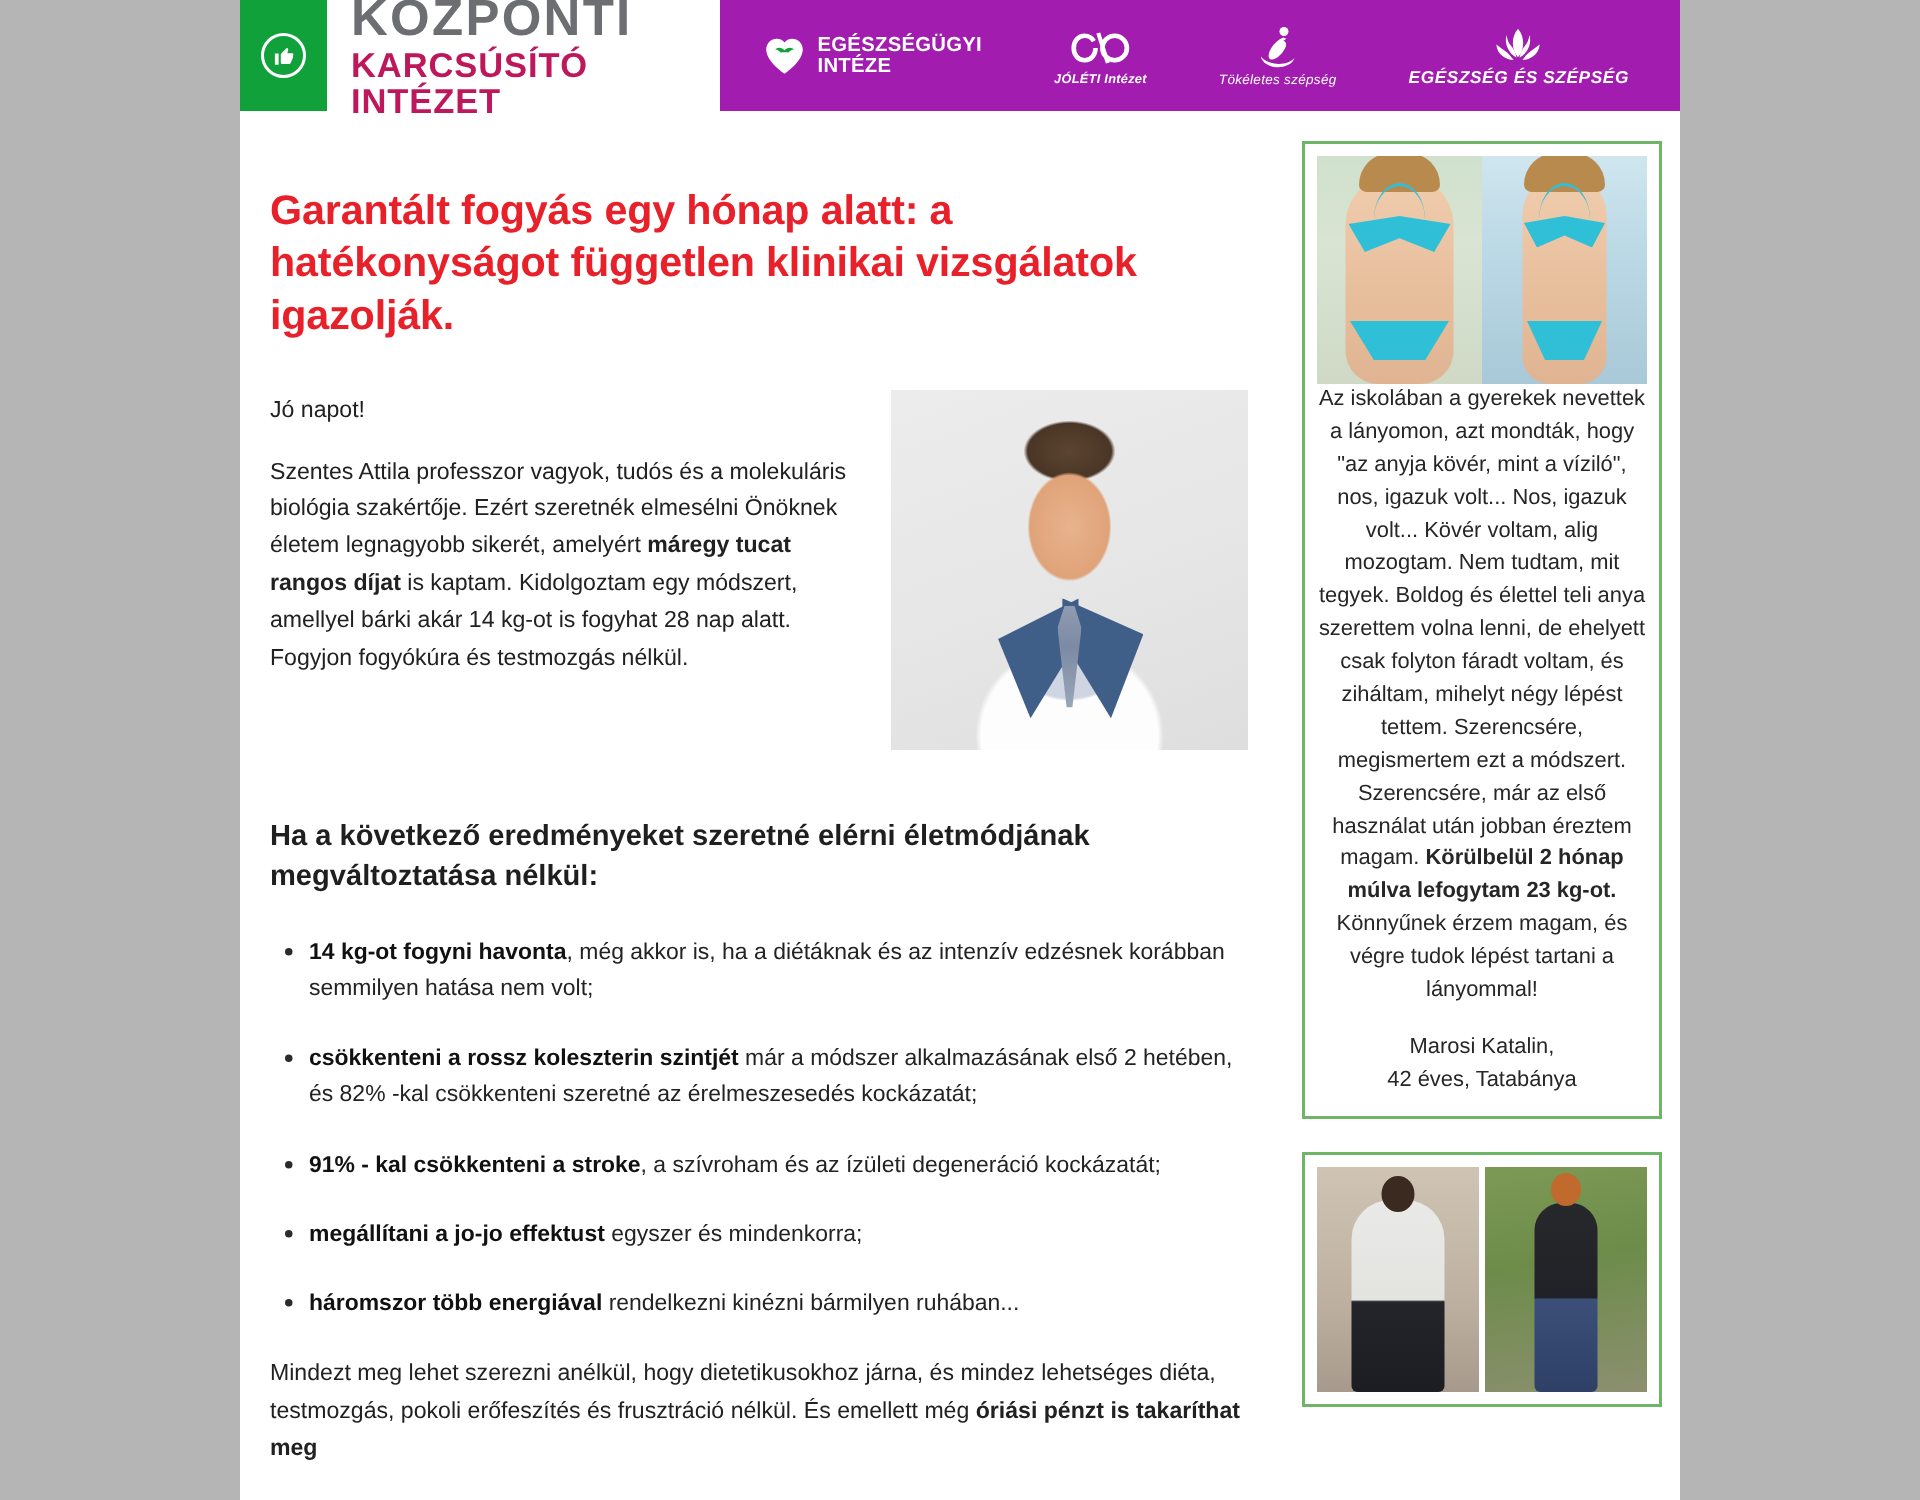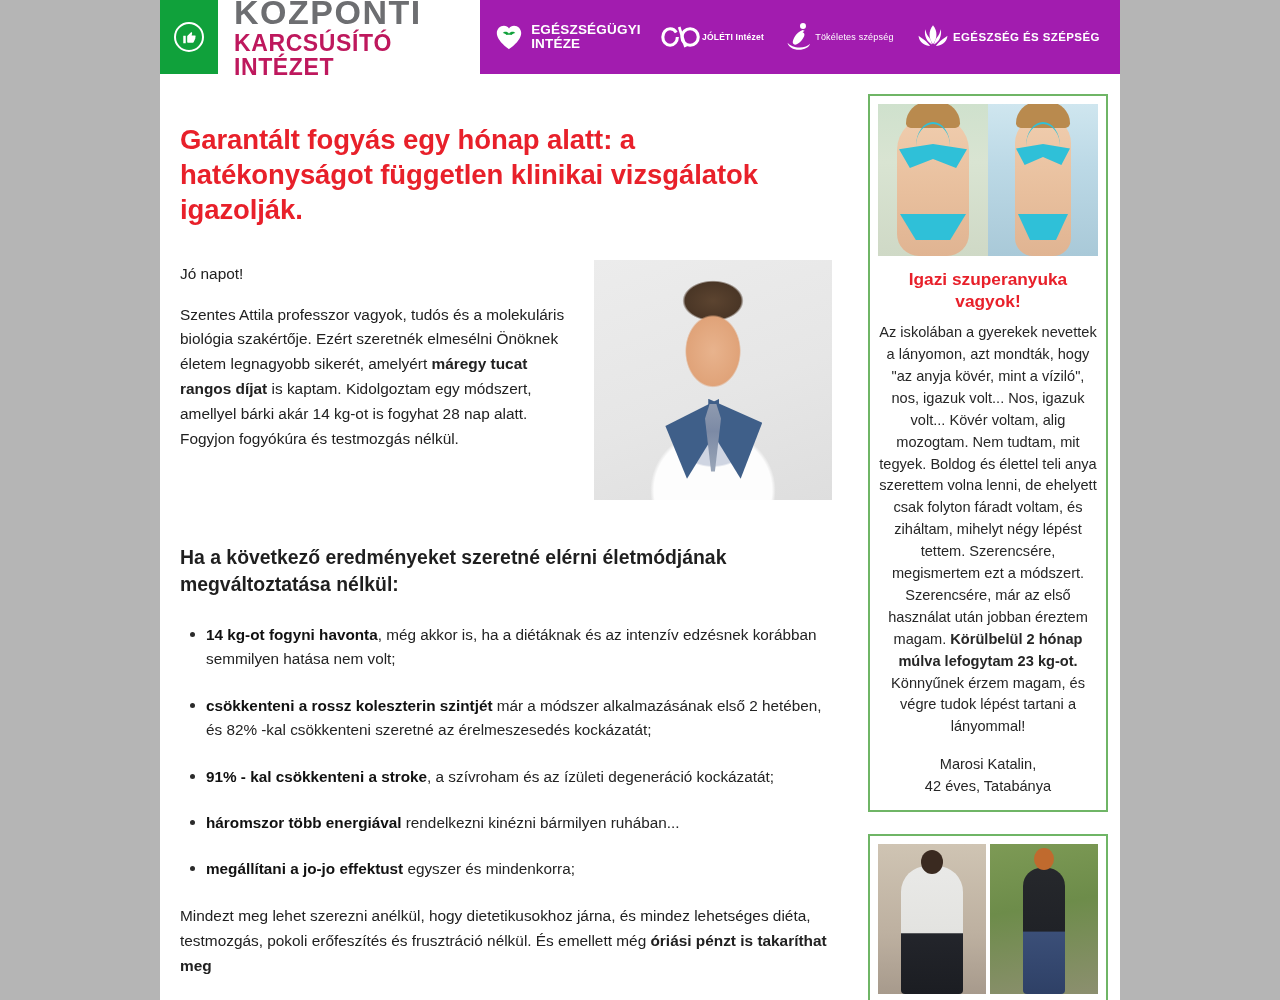--- a/index.html
+++ b/index.html
@@ -80,21 +80,21 @@
     padding: 0 10px 0 4px;
     height: 74px;
   }
   .brand {
     display: flex;
     align-items: center;
     color: #ffffff;
     text-align: center;
   }
   .brand-inline { flex-direction: row; gap: 7px; }
-  .brand-stack { gap: 1px; }
+  .brand-stack { flex-direction: column; gap: 1px; font-style: italic; }
   .brand-mark { line-height: 0; }
   .brand-text-2line {
     font-size: 13.5px;
     font-weight: bold;
     line-height: 1.04;
     text-align: left;
     letter-spacing: .2px;
   }
   .brand-cap-sm {
     font-size: 8.5px;
@@ -419,22 +419,22 @@
           <div class="doc-tie"></div>
         </div>
       </div>
 
       <h2 class="subhead">Ha a következő eredményeket szeretné elérni életmódjának megváltoztatása nélkül:</h2>
 
       <ul class="benefits">
         <li><b>14 kg-ot fogyni havonta</b><span>, még akkor is, ha a diétáknak és az intenzív edzésnek korábban semmilyen hatása nem volt;</span></li>
         <li><b>csökkenteni a rossz koleszterin szintjét</b><span> már a módszer alkalmazásának első 2 hetében, és 82% -kal csökkenteni szeretné az érelmeszesedés kockázatát;</span></li>
         <li><b>91% - kal csökkenteni a stroke</b><span>, a szívroham és az ízületi degeneráció kockázatát;</span></li>
+        <li><b>megállítani a jo-jo effektust</b><span> egyszer és mindenkorra;</span></li>
         <li><b>háromszor több energiával</b><span> rendelkezni kinézni bármilyen ruhában...</span></li>
-        <li><b>megállítani a jo-jo effektust</b><span> egyszer és mindenkorra;</span></li>
       </ul>
 
       <p class="body-text closing"><span>Mindezt meg lehet szerezni anélkül, hogy dietetikusokhoz járna, és mindez lehetséges diéta, testmozgás, pokoli erőfeszítés és frusztráció nélkül. És emellett még </span><b>óriási pénzt is takaríthat meg</b></p>
 
     </div>
 
     <div class="side-col">
 
       <div class="side-box">
 
@@ -448,21 +448,20 @@
           </div>
           <div class="ba-half ba-after">
             <div class="torso torso-slim"></div>
             <div class="hair"></div>
             <div class="strap"></div>
             <div class="bikini-top bt-slim"></div>
             <div class="bikini-bot bb-slim"></div>
           </div>
         </div>
 
-        <h3 class="side-title">Igazi szuperanyuka vagyok!</h3>
 
         <p class="side-text"><span>Az iskolában a gyerekek nevettek a lányomon, azt mondták, hogy "az anyja kövér, mint a víziló", nos, igazuk volt... Nos, igazuk volt... Kövér voltam, alig mozogtam. Nem tudtam, mit tegyek. Boldog és élettel teli anya szerettem volna lenni, de ehelyett csak folyton fáradt voltam, és ziháltam, mihelyt négy lépést tettem. Szerencsére, megismertem ezt a módszert. Szerencsére, már az első használat után jobban éreztem magam. </span><b>Körülbelül 2 hónap múlva lefogytam 23 kg-ot.</b><span> Könnyűnek érzem magam, és végre tudok lépést tartani a lányommal!</span></p>
 
         <p class="side-author"><span>Marosi Katalin,</span><br><span>42 éves, Tatabánya</span></p>
       </div>
 
       <div class="side-box">
         <div class="ba-photo2">
           <div class="ba2-half ba2-before">
             <div class="fig-fat"></div>

